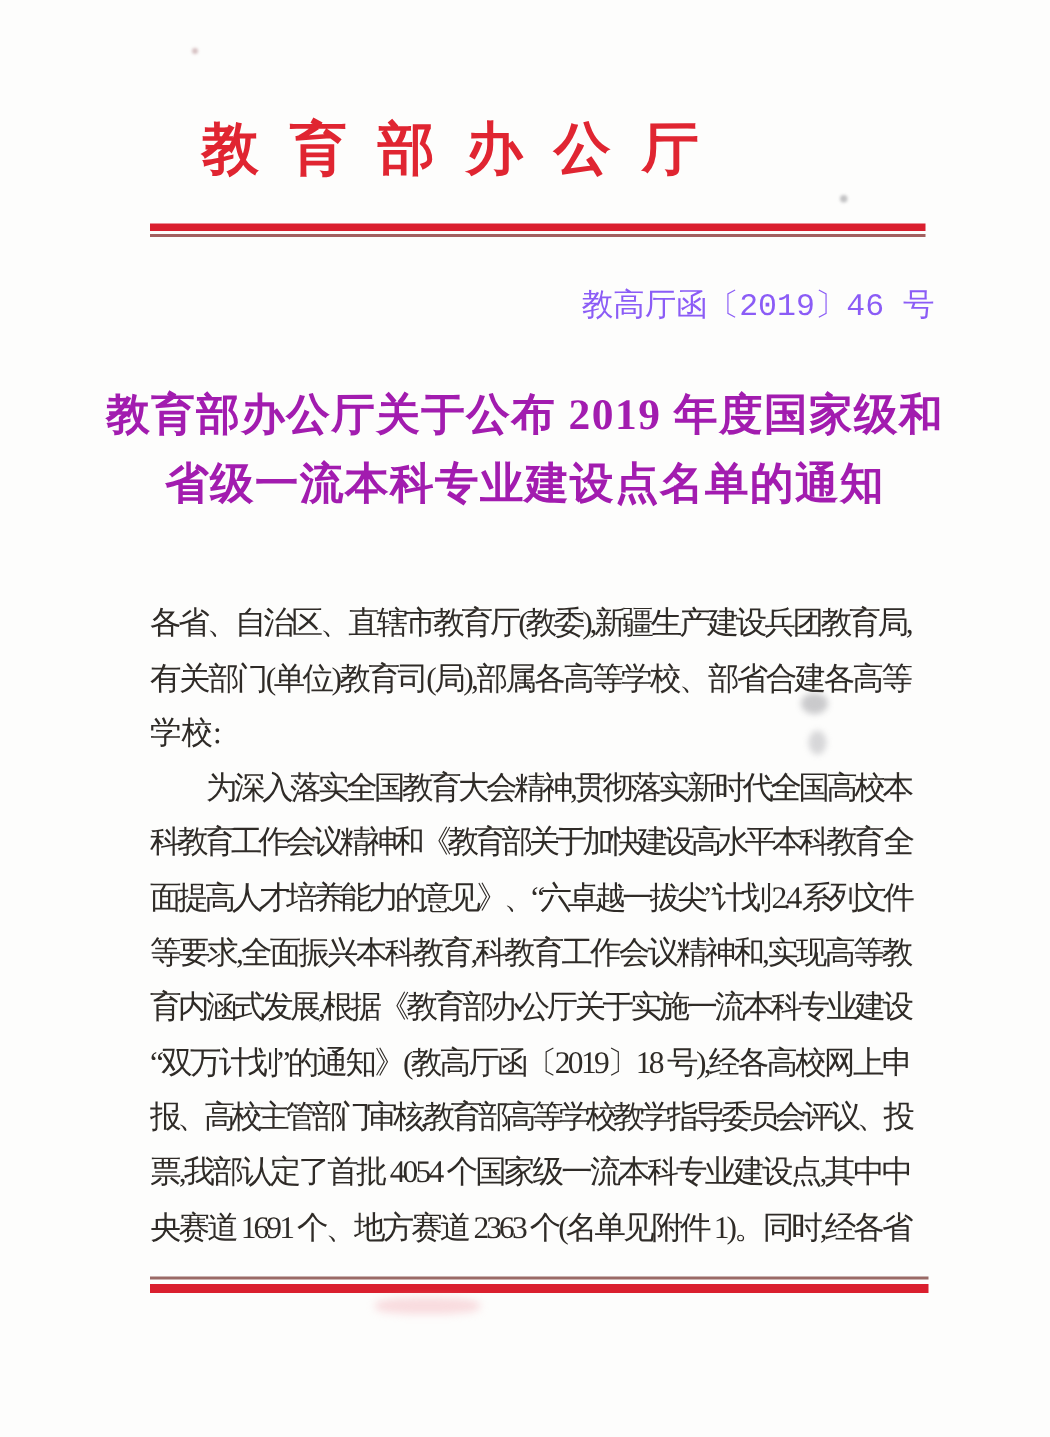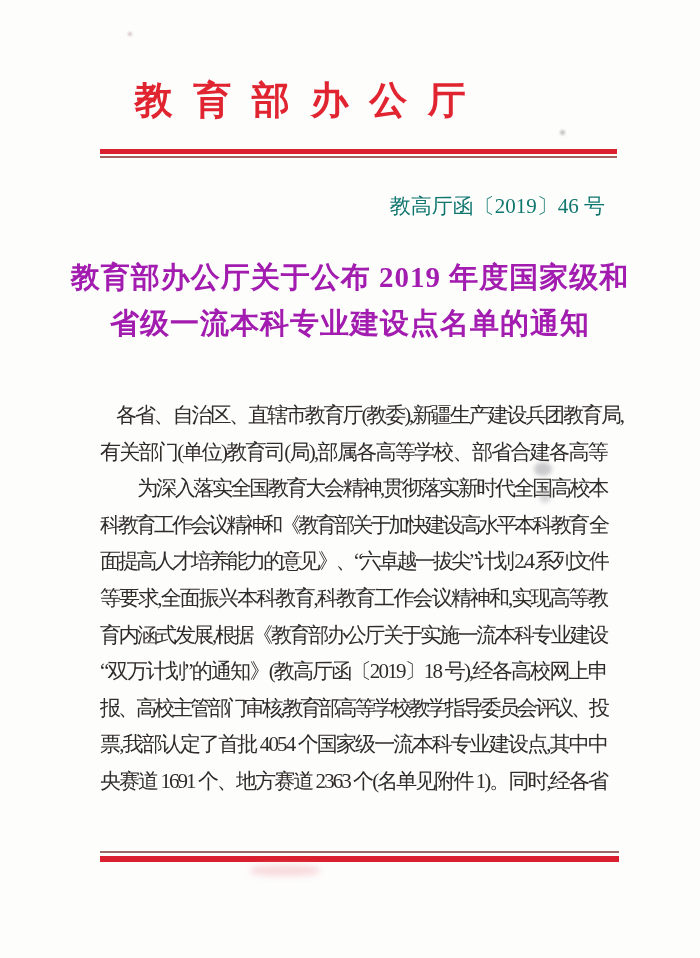--- a/index.html
+++ b/index.html
@@ -25,23 +25,24 @@
   }
   .rule-top-thick {
     position:absolute; top:149px; left:100px; width:517px; height:5px;
     background:#da1f2e;
   }
   .rule-top-thin {
     position:absolute; top:156px; left:100px; width:517px; height:2px;
     background:#a2605f;
   }
   .doc-number {
-    position:absolute; top:191px; right:95px;
-    font-size:21px; line-height:30px; color:#0f766e;
+    position:absolute; top:191px; right:77px;
+    font-size:21px; line-height:30px; color:#8b5cf6;
     white-space:nowrap;
+    font-family:Liberation Mono, monospace;
   }
   
   .title-block {
     position:absolute; top:254px; left:0; width:700px;
     text-align:center; color:#a21caf;
     font-weight:bold; font-size:29px; line-height:46px;
     letter-spacing:1px;
   }
   .title-line { white-space:nowrap; }
   
@@ -90,22 +91,23 @@
   <div class="rule-top-thin"></div>
 
   <div class="doc-number">教高厅函〔2019〕46 号</div>
 
   <div class="title-block">
     <div class="title-line">教育部办公厅关于公布 2019 年度国家级和</div>
     <div class="title-line">省级一流本科专业建设点名单的通知</div>
   </div>
 
   <div class="body-block">
-    <div class="bline" style="letter-spacing: -2.11667px; margin-left: 16px;"><span>各省、自治区、直辖市教育厅(教委),新疆生产建设兵团教育局,</span></div>
+    <div class="bline" style="letter-spacing: -2.11667px;"><span>各省、自治区、直辖市教育厅(教委),新疆生产建设兵团教育局,</span></div>
     <div class="bline" style="letter-spacing: -1.70781px;"><span>有关部门(单位)教育司(局),部属各高等学校、部省合建各高等</span></div>
+    <div class="bline"><span>学校:</span></div>
     <div class="bline" style="letter-spacing: -2.33036px;"><span>　　为深入落实全国教育大会精神,贯彻落实新时代全国高校本</span></div>
     <div class="bline" style="letter-spacing: -2.97414px;"><span>科教育工作会议精神和《教育部关于加快建设高水平本科教育 全</span></div>
     <div class="bline" style="letter-spacing: -2.8608px;"><span>面提高人才培养能力的意见》、“六卓越一拔尖”计划 2.4 系列文件</span></div>
     <div class="bline" style="letter-spacing: -1.88793px;"><span>等要求,全面振兴本科教育,科教育工作会议精神和,实现高等教</span></div>
     <div class="bline" style="letter-spacing: -2.33036px;"><span>育内涵式发展,根据《教育部办公厅关于实施一流本科专业建设</span></div>
     <div class="bline" style="letter-spacing: -1.79825px;"><span>“双万计划”的通知》(教高厅函〔2019〕18 号),经各高校网上申</span></div>
     <div class="bline" style="letter-spacing: -2.97414px;"><span>报、高校主管部门审核,教育部高等学校教学指导委员会评议、投</span></div>
     <div class="bline" style="letter-spacing: -1.875px;"><span>票,我部认定了首批 4054 个国家级一流本科专业建设点,其中中</span></div>
     <div class="bline" style="letter-spacing: -1.94737px;"><span>央赛道 1691 个、地方赛道 2363 个(名单见附件 1)。同时,经各省</span></div>
   </div>

